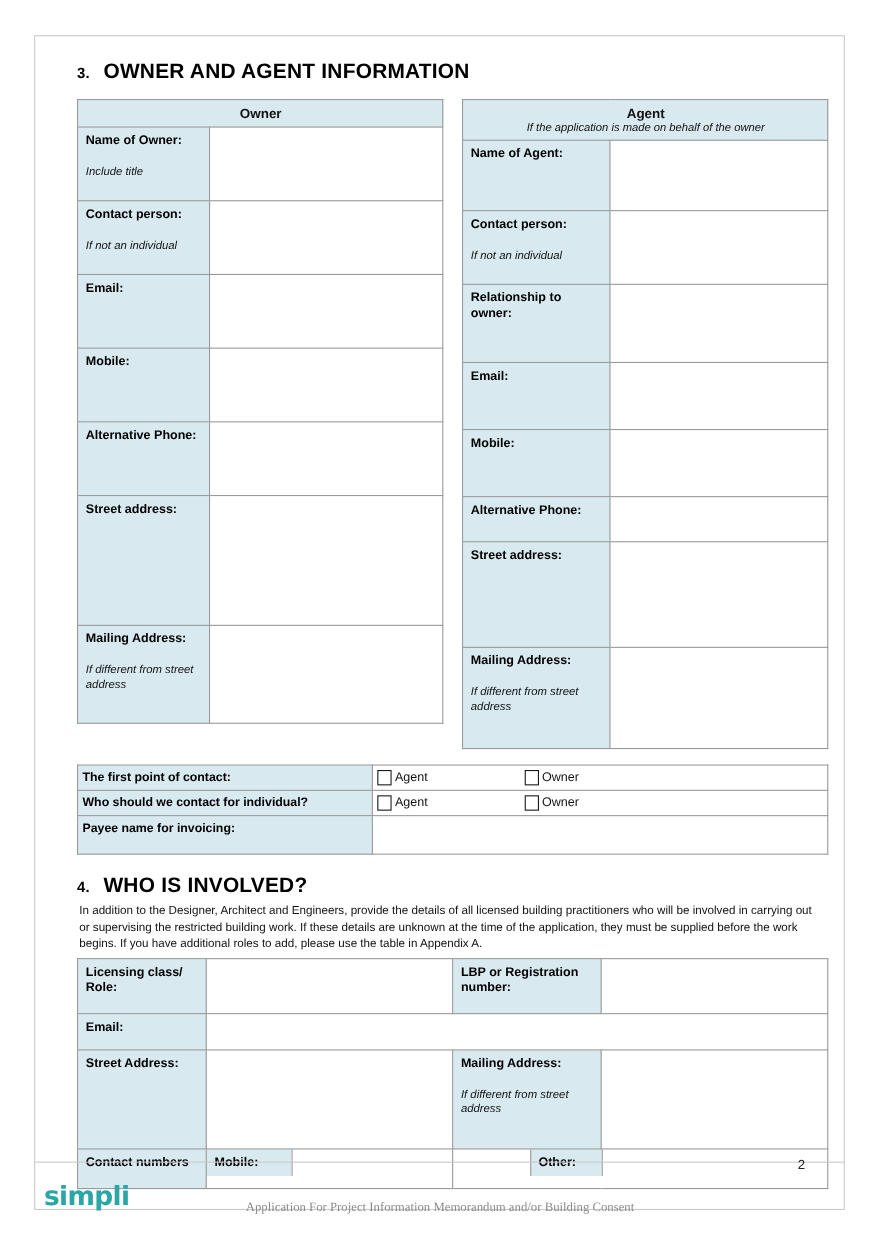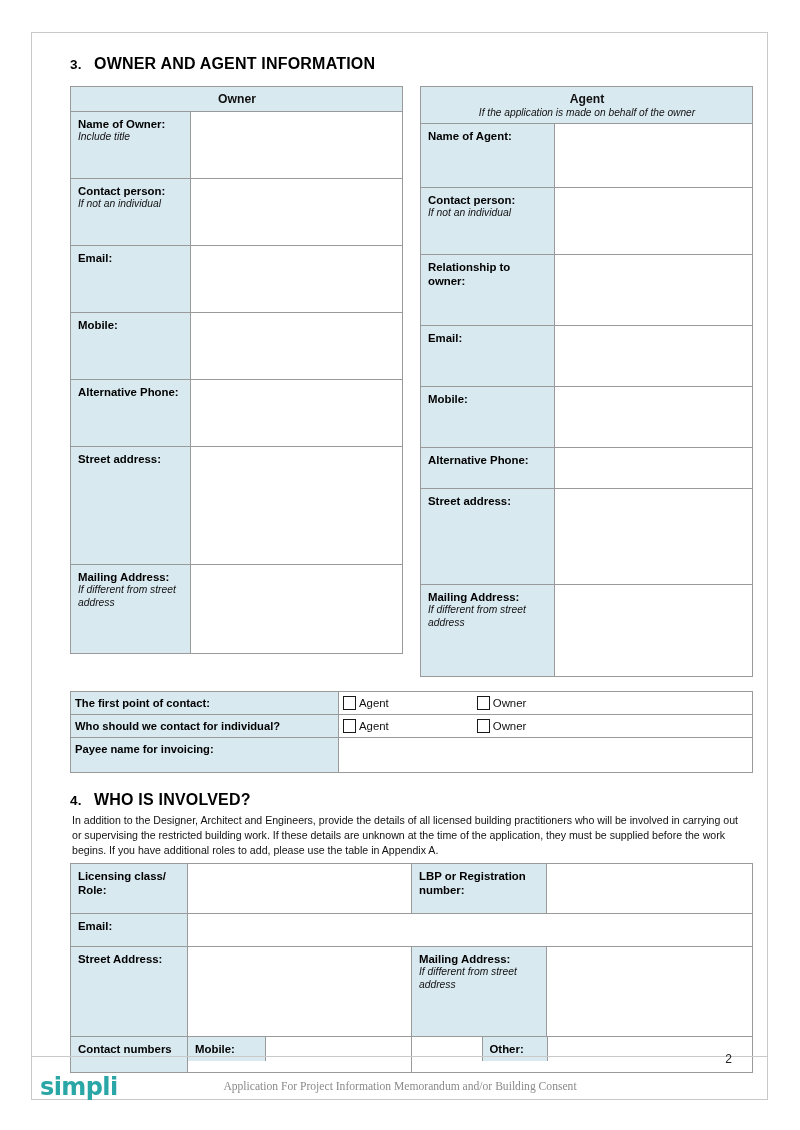--- a/index.html
+++ b/index.html
@@ -45,21 +45,21 @@
     color: #000000;
   }
   .section-num {
     width: 24px;
     flex: 0 0 24px;
     font-weight: bold;
     font-size: 13.5px;
   }
   .section-title {
     font-weight: bold;
-    font-size: 16px;
+    font-size: 19px;
   }
   .section-body {
     margin-left: 2px;
     margin-top: 4px;
     font-size: 10.6px;
     line-height: 1.42;
     color: #111111;
     text-align: left;
   }
 
@@ -85,20 +85,21 @@
     line-height: 1.25;
     color: #000000;
   }
   .hint {
     font-style: italic;
     font-weight: normal;
     font-size: 10.3px;
     line-height: 1.25;
     color: #111111;
     display: block;
+    margin-top: 16px;
   }
   .hdr-cell {
     text-align: center;
     padding-top: 4px;
     padding-bottom: 3px;
   }
   .hdr-title {
     font-weight: bold;
     font-size: 12.2px;
   }
@@ -175,21 +176,21 @@
     font-family: "DejaVu Sans", sans-serif;
     font-weight: bold;
     font-size: 24px;
     letter-spacing: -0.6px;
     color: #2aa6a6;
   }
   .footer-text {
     position: absolute;
     left: 0;
     right: 0;
-    top: 24px;
+    top: 35px;
     text-align: center;
     font-size: 11.6px;
     color: #8a8a8a;
     font-family: "Liberation Serif", serif;
   }
   .page-num {
     position: absolute;
     right: 36px;
     top: -4px;
     font-size: 12px;

